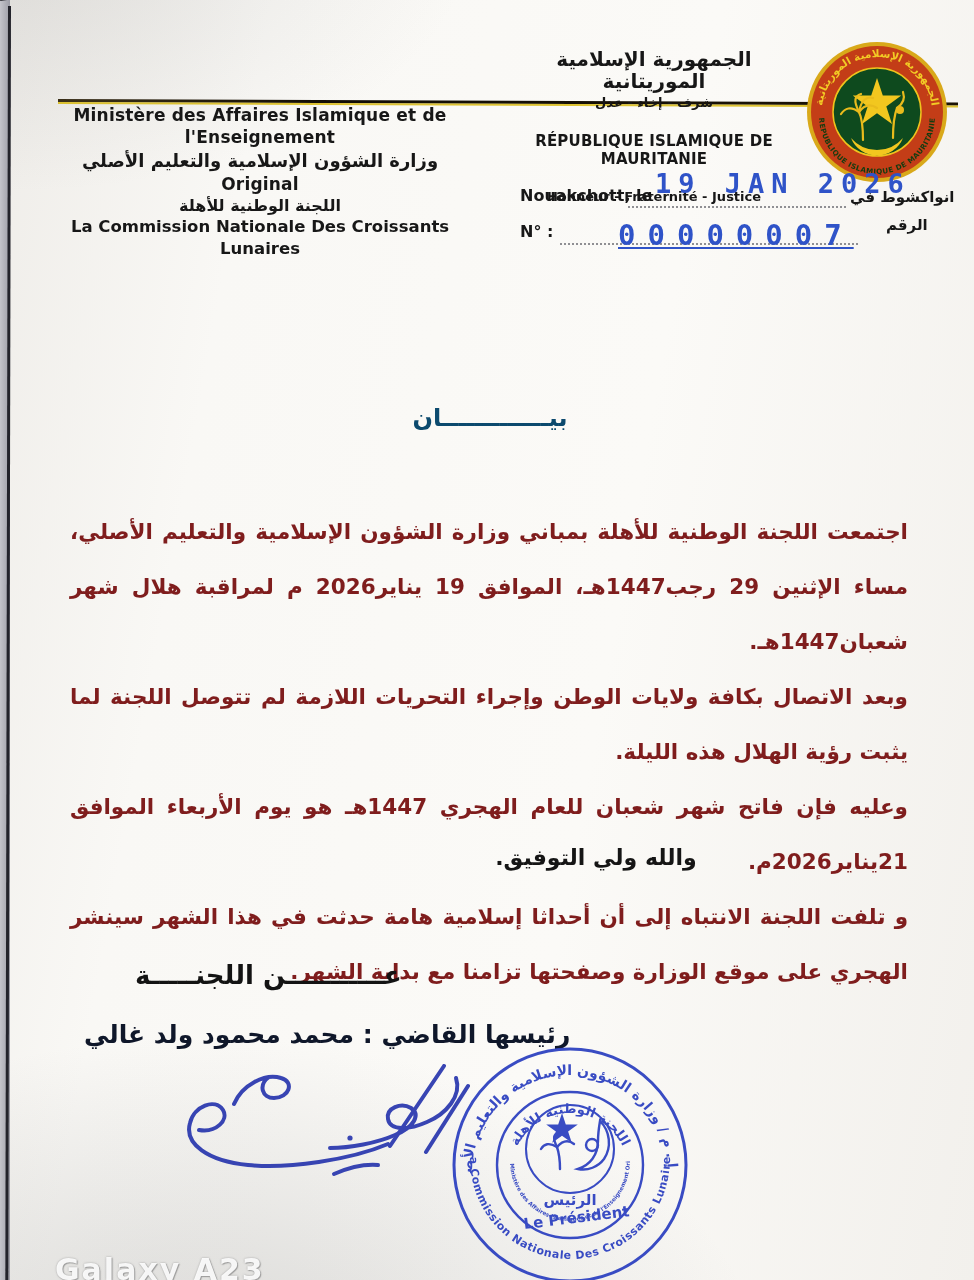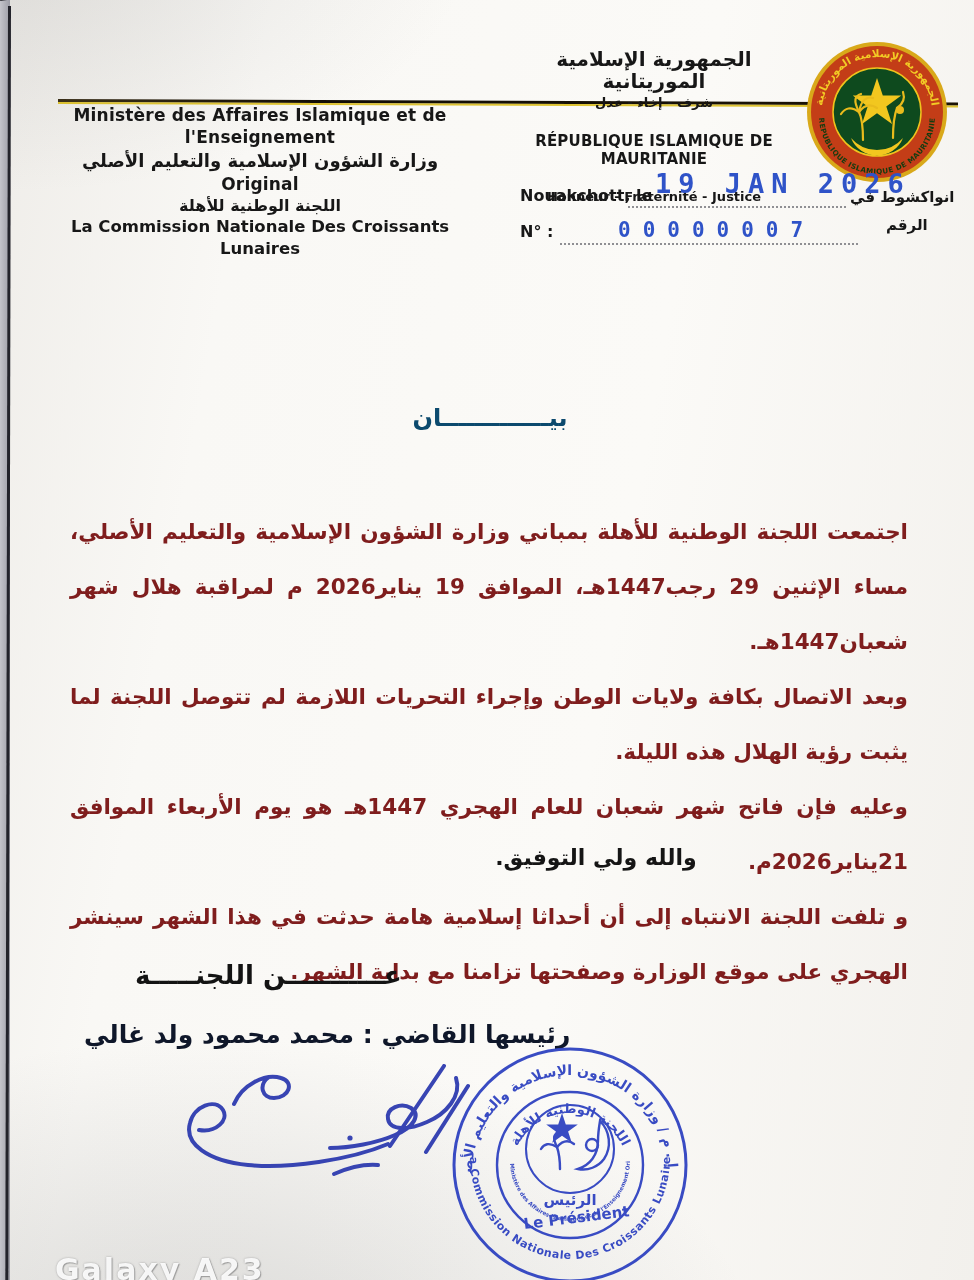--- a/index.html
+++ b/index.html
@@ -31,21 +31,21 @@
   .lh-center .motto-fr{font-size:13px;margin-top:21px;}
   .rule{position:absolute;left:58px;top:99px;width:900px;transform:rotate(.22deg);transform-origin:left;}
   .rule .black{height:2.5px;background:linear-gradient(90deg,#3a2f18,#120d05 30%,#1c1406);}
   .rule .gold{height:2px;background:#d8ba10;opacity:.85;}
   
   .fr-label{position:absolute;font-size:16px;}
   .ar-label{position:absolute;font-size:15px;}
   .dots{position:absolute;border-bottom:2.2px dotted #8f8f93;height:0;}
   .stamp-ink{position:absolute;color:#2f53c8;font-family:"DejaVu Sans Mono","Liberation Mono",monospace;font-weight:700;}
   .date-ink{font-size:27px;letter-spacing:7px;}
-  .num-ink{font-size:21px;letter-spacing:12px;}
+  .num-ink{font-size:29px;letter-spacing:12px;text-decoration:underline;}
   
   .doc-title{position:absolute;left:330px;top:404px;width:320px;text-align:center;
     font-size:24px;font-weight:700;color:#0c4a6e;}
   .body-text{position:absolute;left:70px;top:504px;width:838px;direction:rtl;
     font-size:21.5px;font-weight:700;color:#7f1d1d;line-height:55px;text-align:justify;}
   .body-text p{margin:0;}
   .closing{position:absolute;left:436px;top:845px;width:320px;text-align:center;direction:rtl;
     font-size:22px;font-weight:700;color:#151515;}
   .on-behalf{position:absolute;left:135px;top:960px;font-size:26px;font-weight:700;direction:rtl;color:#131313;}
   .signatory{position:absolute;left:84px;top:1020px;font-size:25px;font-weight:700;direction:rtl;color:#0f172a;}

